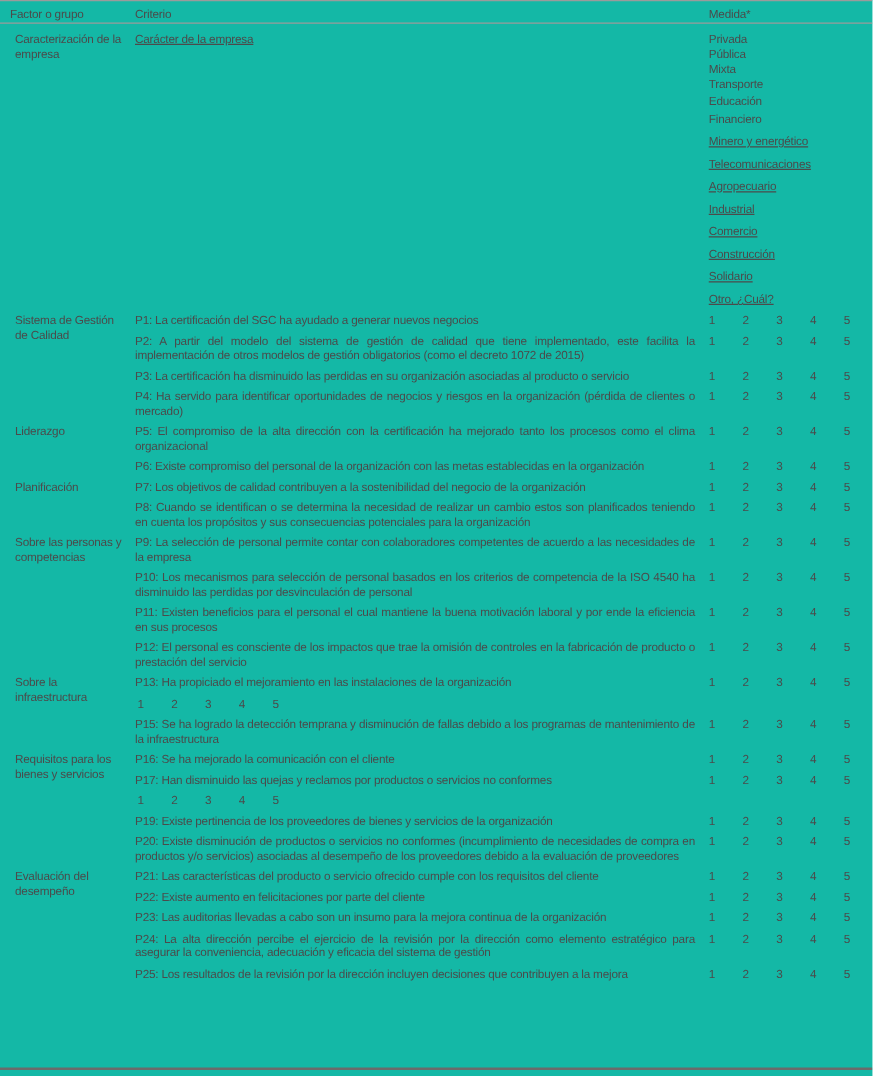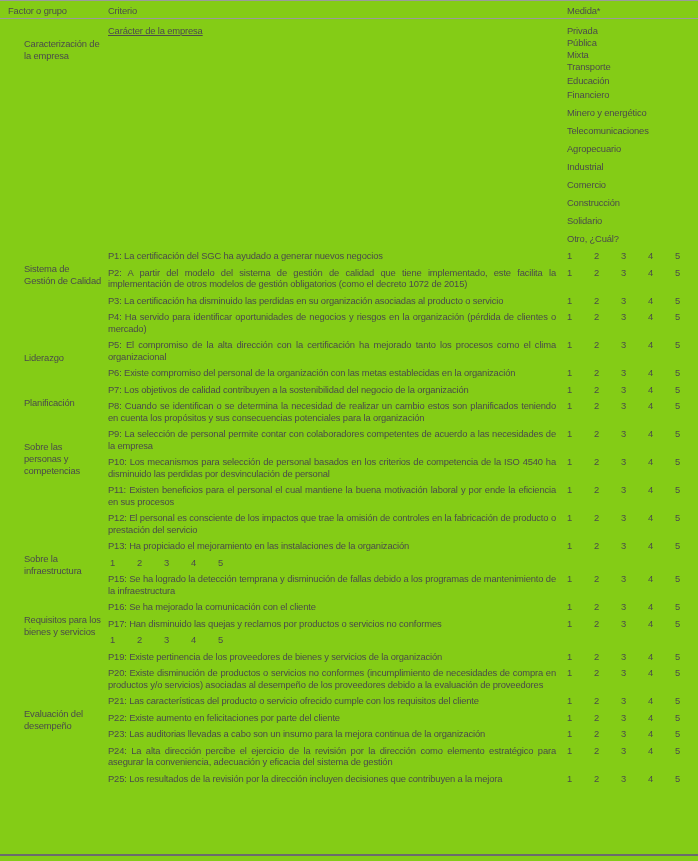--- a/index.html
+++ b/index.html
@@ -5,48 +5,48 @@
   * { margin:0; padding:0; box-sizing:border-box; }
   html,body { background:#ffffff; }
   body {
     width:698px; height:861px;
     font-family:"Liberation Sans","DejaVu Sans",sans-serif;
     font-size:9.4px; line-height:11.5px;
     letter-spacing:-0.15px;
     color:#4b4b4b;
     -webkit-font-smoothing:antialiased;
   }
-  .page { position:relative; width:698px; height:861px; overflow:hidden; background:#84cc16; }
+  .page { position:relative; width:698px; height:861px; overflow:hidden; background:#14b8a6; }
 
   
   .header-row {
     display:grid; grid-template-columns:108px 457px 133px;
     border-top:1px solid #9b9b9b;
     border-bottom:1px solid #9b9b9b;
     padding:4px 0 4px 0;
     height:19px;
   }
   .header-cell { white-space:nowrap; }
   .header-cell.c1 { padding-left:8px; }
   .header-cell.c3 { padding-left:2px; }
 
   
   .groups { padding-top:6px; }
   .group-row { display:grid; grid-template-columns:108px 590px; }
-  .factor-cell { padding-left:24px; padding-right:6px; line-height:12px;margin-top:13px; }
+  .factor-cell { padding-left:12px; padding-right:6px; line-height:12px; }
 
   
   .char-grid { display:grid; grid-template-columns:457px 133px; margin-bottom:5px; }
   .char-criteria .crit-label { line-height:12px;text-decoration:underline; }
   .char-criteria .crit-label + .crit-label { margin-top:21px; }
   .medida-list { padding-left:2px; }
   .medida-list .opt { line-height:12px; white-space:nowrap; }
   .medida-list .opt:nth-child(5),
   .medida-list .opt:nth-child(6) { margin-top:2px; }
-  .medida-list .opt:nth-child(n+7) { margin-top:6px; }
+  .medida-list .opt:nth-child(n+7) { margin-top:6px;text-decoration:underline; }
 
   
   .item-row { display:grid; grid-template-columns:457px 133px; margin-bottom:5px; }
   .criterio { padding-right:9px; text-align:justify; }
   .scale-row { display:grid; grid-template-columns:repeat(5,27px); padding-left:2px; align-content:start; }
   .scale-num { line-height:11.5px; }
 
   
   .bottom-rule {
     position:absolute; left:0; right:0; top:854px; height:2px;

